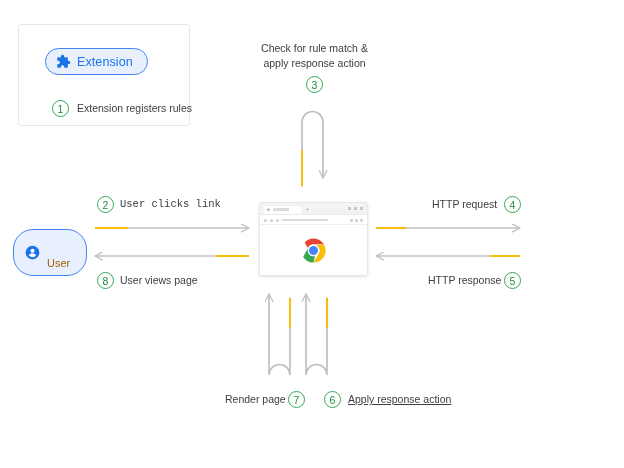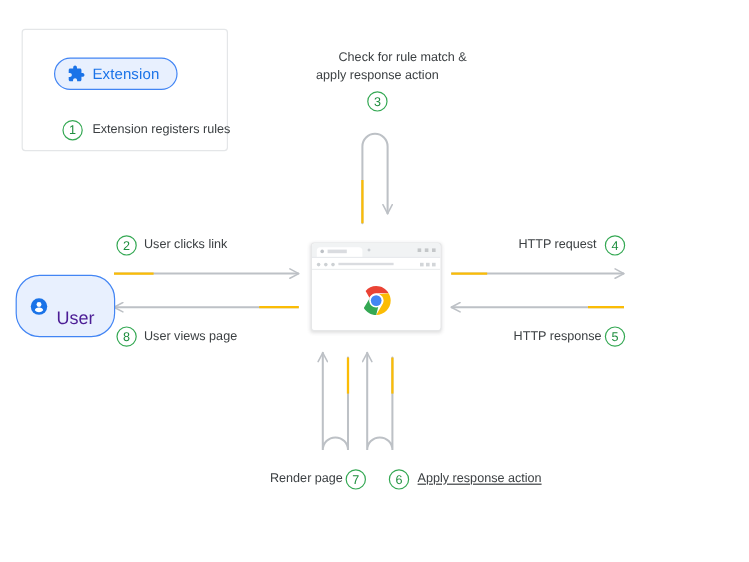--- a/index.html
+++ b/index.html
@@ -80,22 +80,22 @@
     display: flex;
     align-items: center;
     gap: 7px;
     padding: 6px 16px 6px 11px;
     border: 1.3px solid #4285f4;
     border-radius: 20px;
     background: #e8f0fe;
     box-sizing: border-box;
   }
   .node .label {
-    color: #4c1d95;
-    font-size: 15px;
+    color: #a16207;
+    font-size: 11px;
     white-space: nowrap;
     margin-top: 21px;
   }
 
   
   .browser {
     position: absolute;
     left: 259px;
     top: 202px;
     width: 107px;
@@ -248,26 +248,26 @@
         <svg viewBox="0 0 24 24" width="15" height="15" xmlns="http://www.w3.org/2000/svg">
           <path fill="#1a73e8" d="M20.5 11H19V7c0-1.1-.9-2-2-2h-4V3.5C13 2.12 11.88 1 10.5 1S8 2.12 8 3.5V5H4c-1.1 0-1.99.9-1.99 2v3.8H3.5c1.49 0 2.7 1.21 2.7 2.7s-1.21 2.7-2.7 2.7H2.01V20c0 1.1.89 2 1.99 2h3.8v-1.49c0-1.49 1.21-2.7 2.7-2.7s2.7 1.21 2.7 2.7V22H17c1.1 0 2-.9 2-2v-4h1.5c1.38 0 2.5-1.12 2.5-2.5S21.88 11 20.5 11z"></path>
         </svg>
       </span>
       <span class="label">Extension</span>
     </div>
     <div class="badge" style="left:33px; top:75px;">1</div>
     <div class="cap" style="left:58px; top:76px;">Extension registers rules</div>
   </div>
 
-  <div class="cap center" style="left:257px; top:41px; width:115px;margin-left:21px;">Check for rule match &amp;</div>
+  <div class="cap center" style="left:257px; top:41px; width:115px;">Check for rule match &amp;</div>
   <div class="cap center" style="left:257px; top:56px; width:115px;">apply response action</div>
   <div class="badge" style="left:306px; top:76px;">3</div>
 
   <div class="badge" style="left:97px; top:196px;">2</div>
-  <div class="cap" style="left:120px; top:197px;">User clicks link</div>
+  <div class="cap" style="left:120px; top:197px;font-family:Liberation Mono, monospace;">User clicks link</div>
 
   <div class="badge" style="left:97px; top:272px;">8</div>
   <div class="cap" style="left:120px; top:273px;text-align:right;">User views page</div>
 
   <div class="cap" style="left:432px; top:197px;">HTTP request</div>
   <div class="badge" style="left:504px; top:196px;">4</div>
 
   <div class="cap" style="left:428px; top:273px;">HTTP response</div>
   <div class="badge" style="left:504px; top:272px;">5</div>
 

